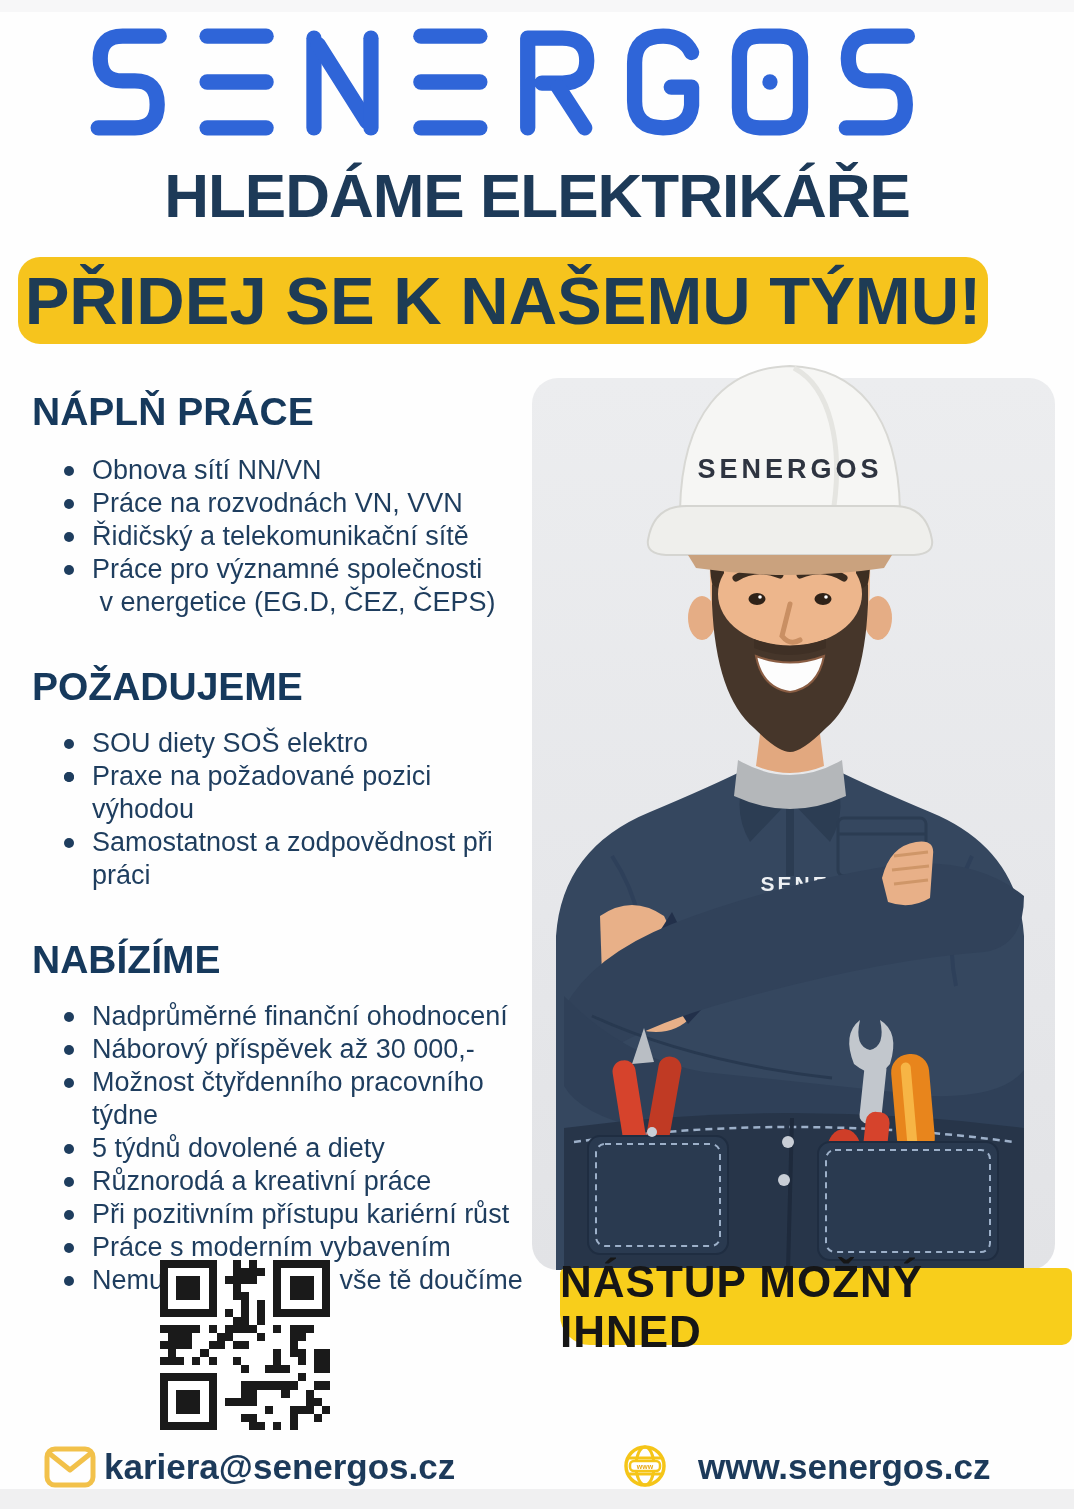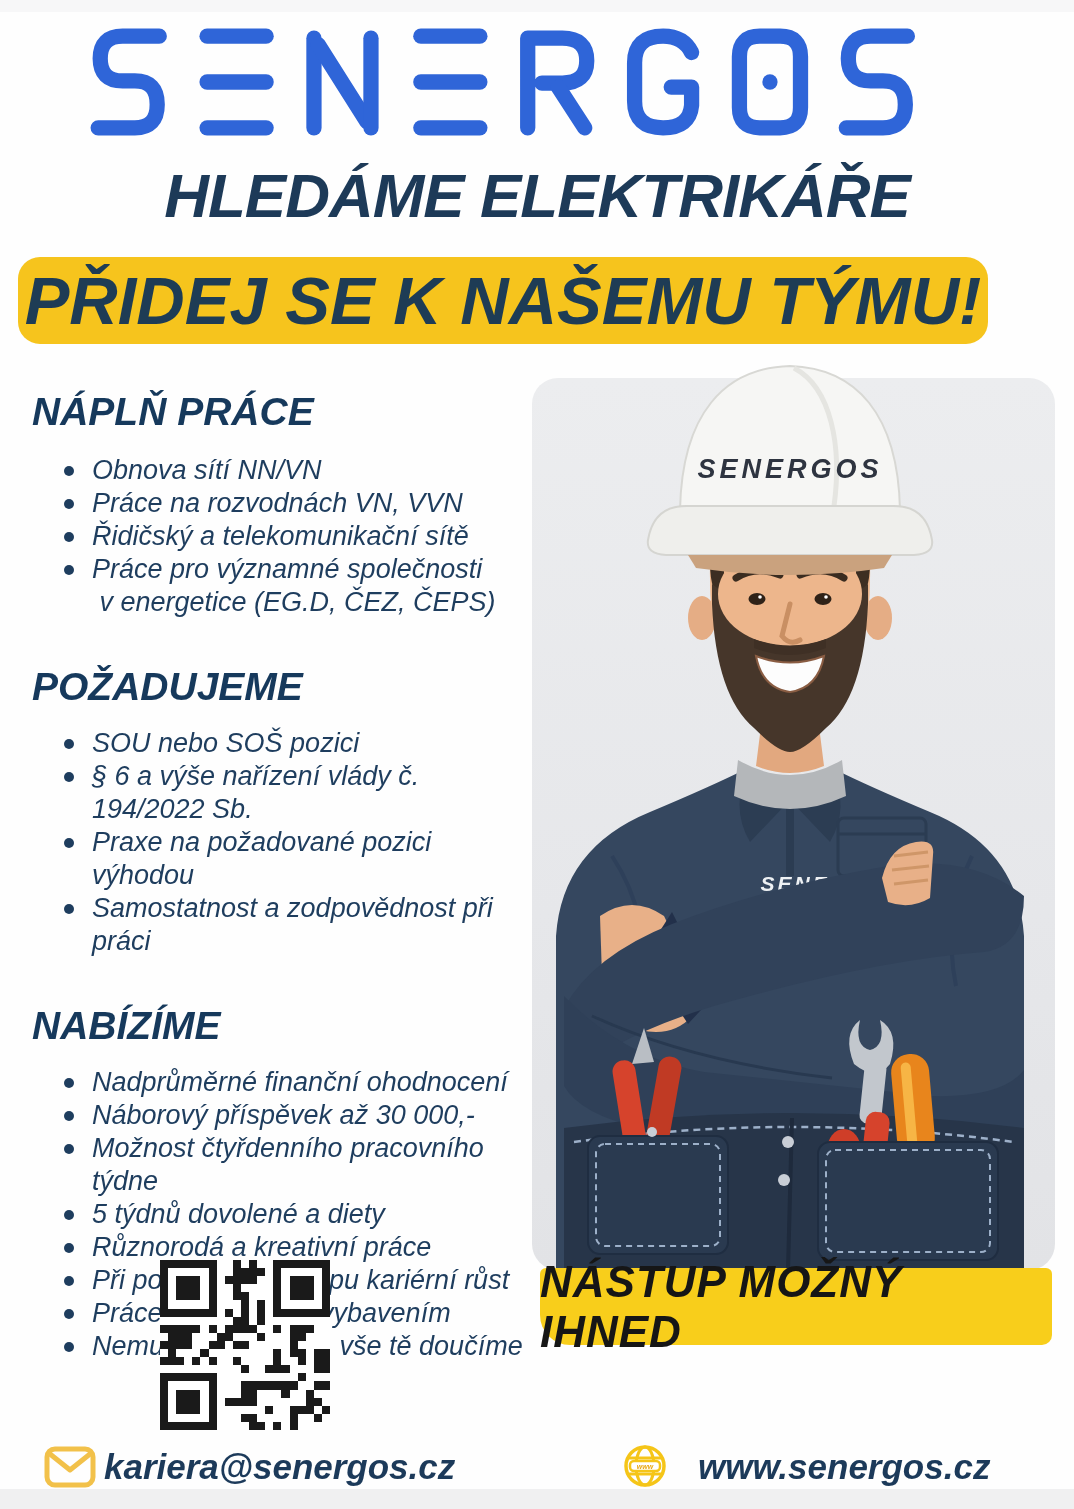--- a/index.html
+++ b/index.html
@@ -1,17 +1,17 @@
 <!DOCTYPE html>
 <html><head>
 <meta charset="utf-8">
 <style>
   html,body{margin:0;padding:0;background:#ffffff;}
   .page{position:relative;width:1074px;height:1509px;background:#fefefe;overflow:hidden;
-        font-family:"Liberation Sans",sans-serif;font-style:italic;}
+        font-family:"Liberation Sans",sans-serif;}
   .top-strip{position:absolute;left:0;top:0;width:100%;height:12px;background:#f7f7f8;}
   .bottom-strip{position:absolute;left:0;top:1489px;width:100%;height:20px;background:#f0f0f1;}
 
   
   .logo-wrap{position:absolute;left:88px;top:26px;width:855px;height:112px;}
   .logo-wrap svg{display:block;width:100%;height:100%;}
   .logo-stroke{fill:none;stroke:#2f65d8;stroke-width:15;stroke-linecap:round;stroke-linejoin:round;}
 
   
   .headline{position:absolute;left:0;top:160px;width:1074px;text-align:center;
@@ -31,21 +31,21 @@
   .left-col li{position:relative;font-size:27px;line-height:33px;color:#1e3d5e;white-space:pre-line;}
   .left-col li .dot{position:absolute;left:-28px;top:12px;width:10px;height:10px;border-radius:50%;
                     background:#1e3d5e;}
 
   
   .photo-card{position:absolute;left:532px;top:378px;width:523px;height:892px;border-radius:26px;
               background:linear-gradient(180deg,#ecedef 0%,#e6e7ea 60%,#e2e3e6 100%);}
   .worker-svg{position:absolute;left:532px;top:356px;width:523px;height:914px;pointer-events:none;}
 
   
-  .hire-badge{position:absolute;left:540px;top:1268px;width:512px;height:77px;background:#f8ce1b;
+  .hire-badge{position:absolute;left:560px;top:1268px;width:512px;height:77px;background:#f8ce1b;
               border-radius:6px 6px 10px 30px;display:flex;align-items:center;justify-content:center;z-index:5;}
   .hire-badge .badge-text{font-size:44px;font-weight:bold;color:#161616;letter-spacing:1px;}
 
   
   .qr{position:absolute;left:160px;top:1260px;width:170px;height:170px;}
 
   
   .mail-icon{position:absolute;left:44px;top:1444px;width:52px;height:46px;}
   .email-text{position:absolute;left:104px;top:1447px;font-size:35px;font-weight:bold;color:#1c3a5a;
               text-decoration:none;}
@@ -109,22 +109,22 @@
     <ul class="first">
         <li><span class="dot"></span><span>Obnova sítí NN/VN</span></li>
         <li><span class="dot"></span><span>Práce na rozvodnách VN, VVN</span></li>
         <li><span class="dot"></span><span>Řidičský a telekomunikační sítě</span></li>
         <li><span class="dot"></span><span>Práce pro významné společnosti
 &nbsp;v energetice (EG.D, ČEZ, ČEPS)</span></li>
       </ul>
 
     <h2 class="gap">POŽADUJEME</h2>
     <ul>
-        <li><span class="dot"></span><span>SOU nebo SOŠ pozici</span></li>
-        <li><span class="dot"></span><span>§ 6 a výše nařízení vlády č. 194/2022 Sb.</span></li>
+        <li><span class="dot"></span><span>SOU diety SOŠ elektro</span></li>
+        <li><span class="dot"></span></li>
         <li><span class="dot"></span><span>Praxe na požadované pozici výhodou</span></li>
         <li><span class="dot"></span><span>Samostatnost a zodpovědnost při práci</span></li>
       </ul>
 
     <h2 class="gap">NABÍZÍME</h2>
     <ul>
         <li><span class="dot"></span><span>Nadprůměrné finanční ohodnocení</span></li>
         <li><span class="dot"></span><span>Náborový příspěvek až 30 000,-</span></li>
         <li><span class="dot"></span><span>Možnost čtyřdenního pracovního týdne</span></li>
         <li><span class="dot"></span><span>5 týdnů dovolené a diety</span></li>

